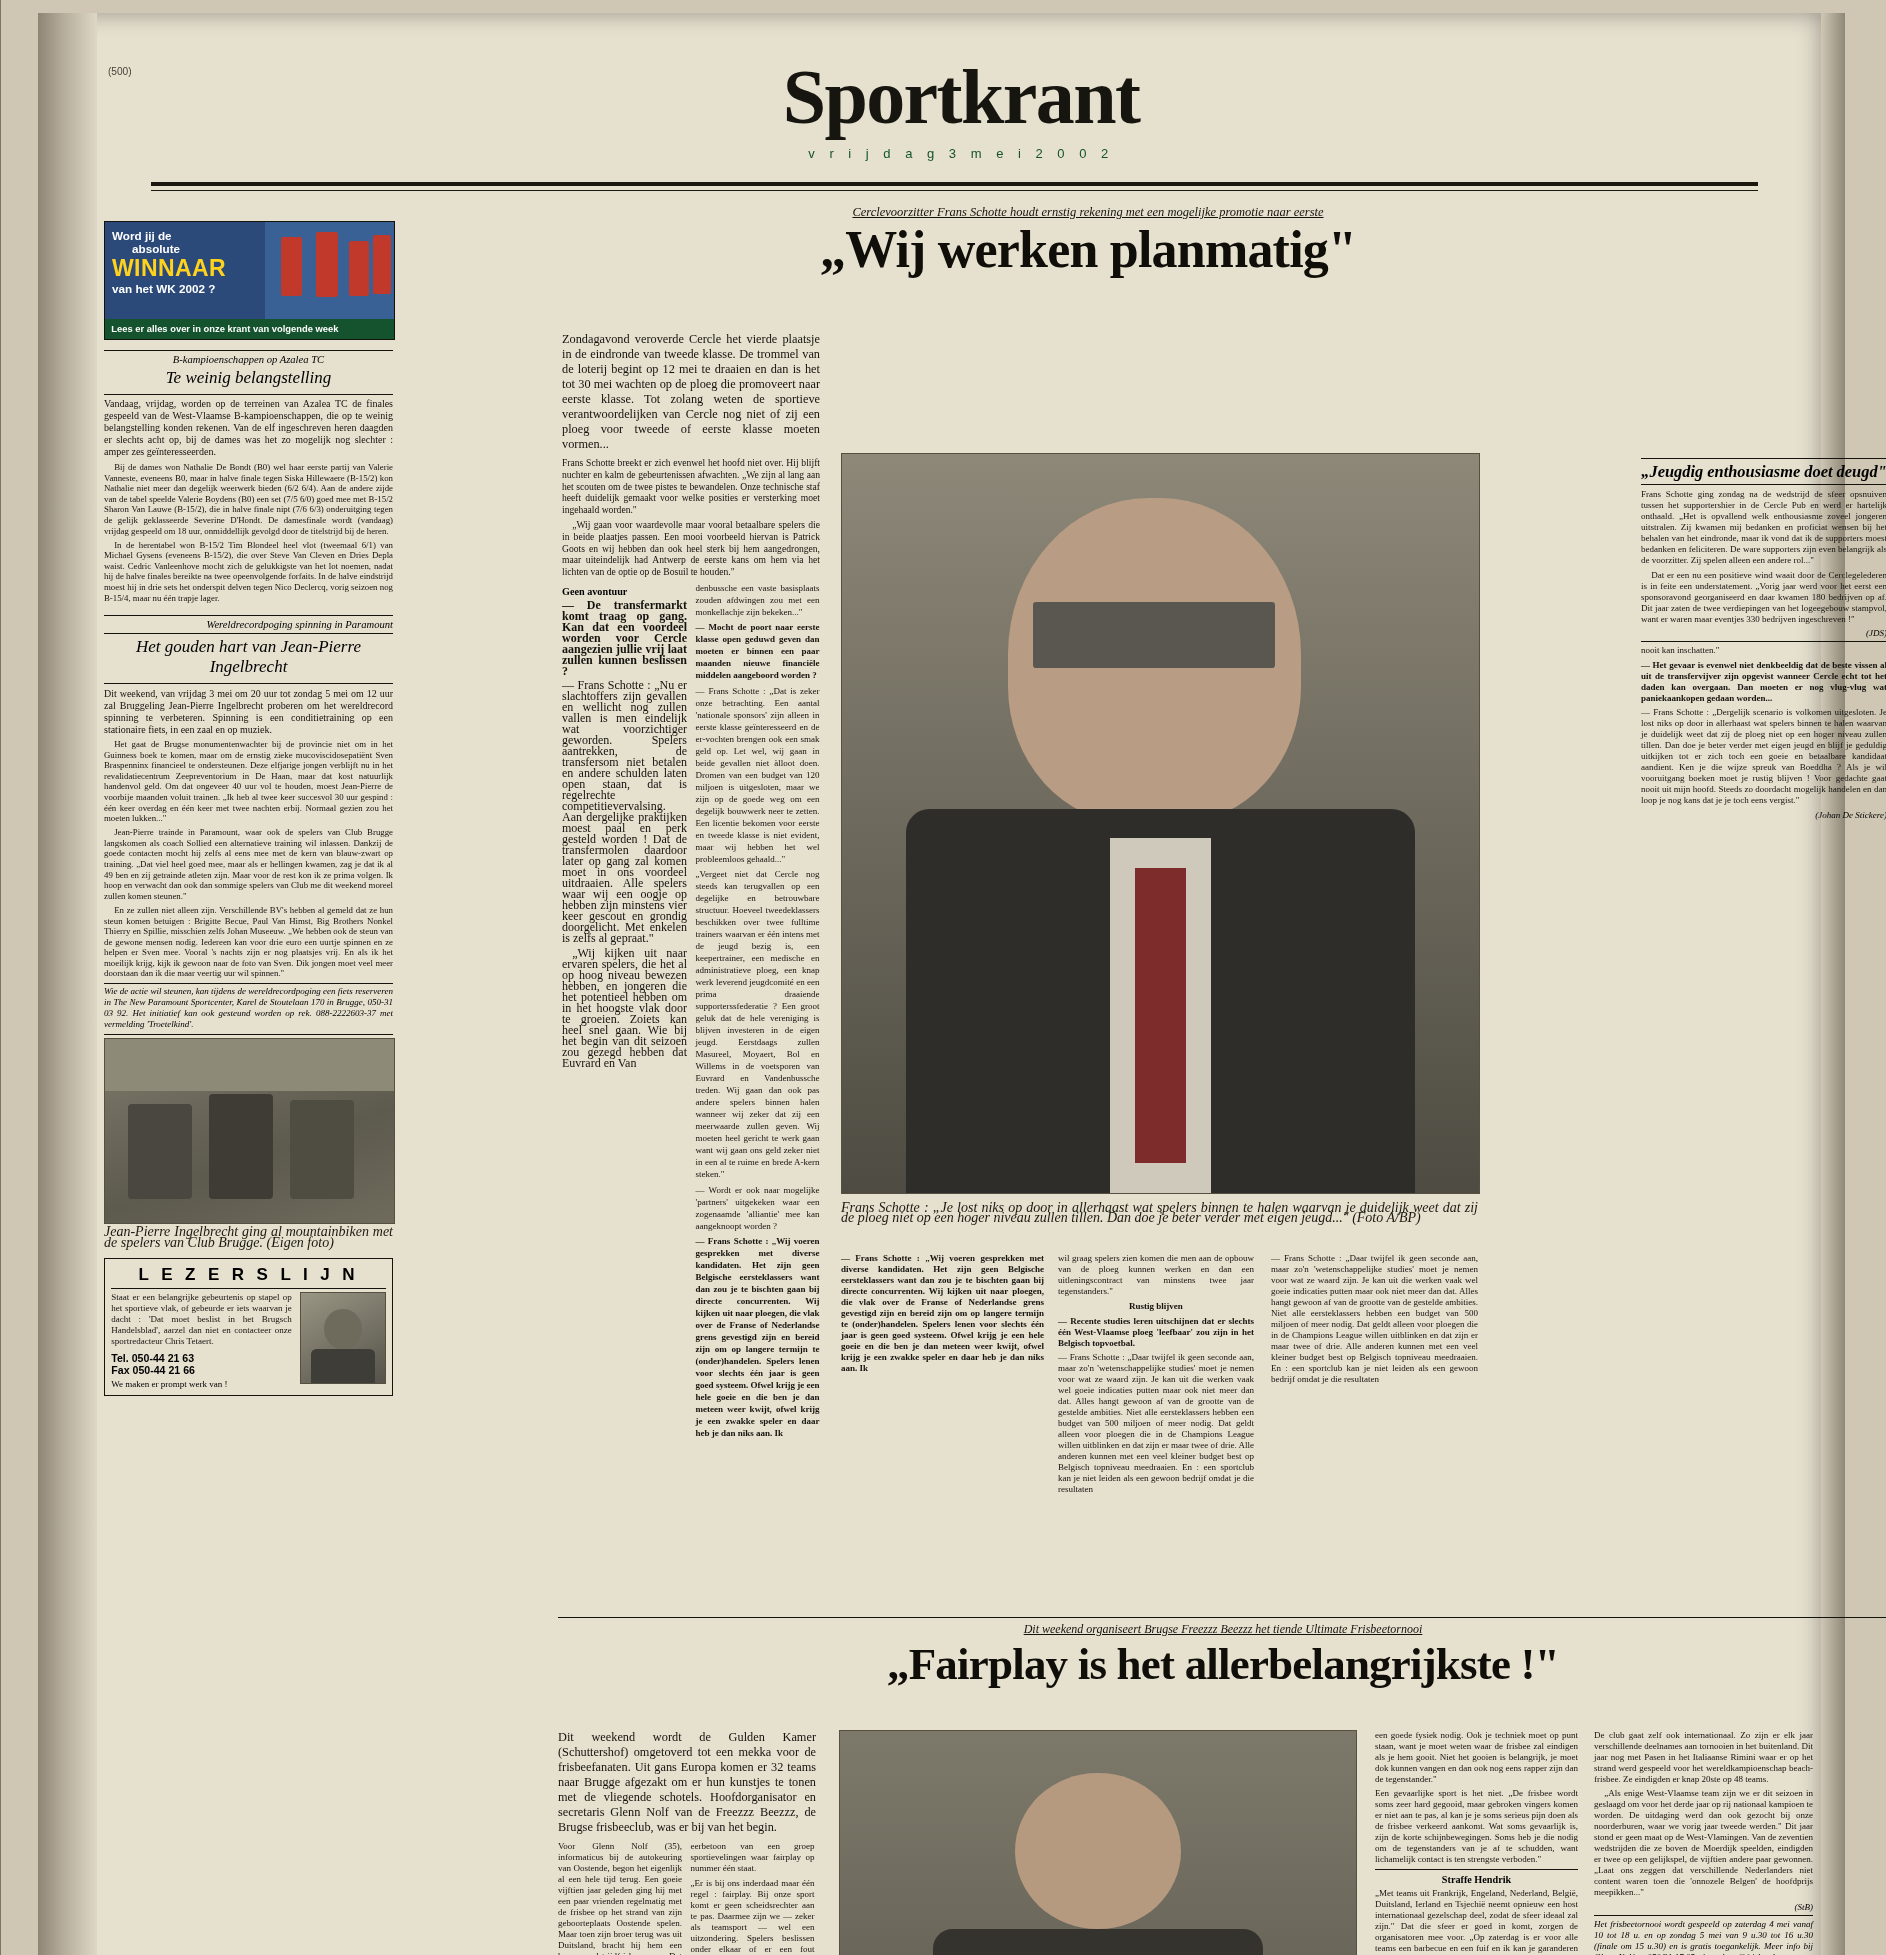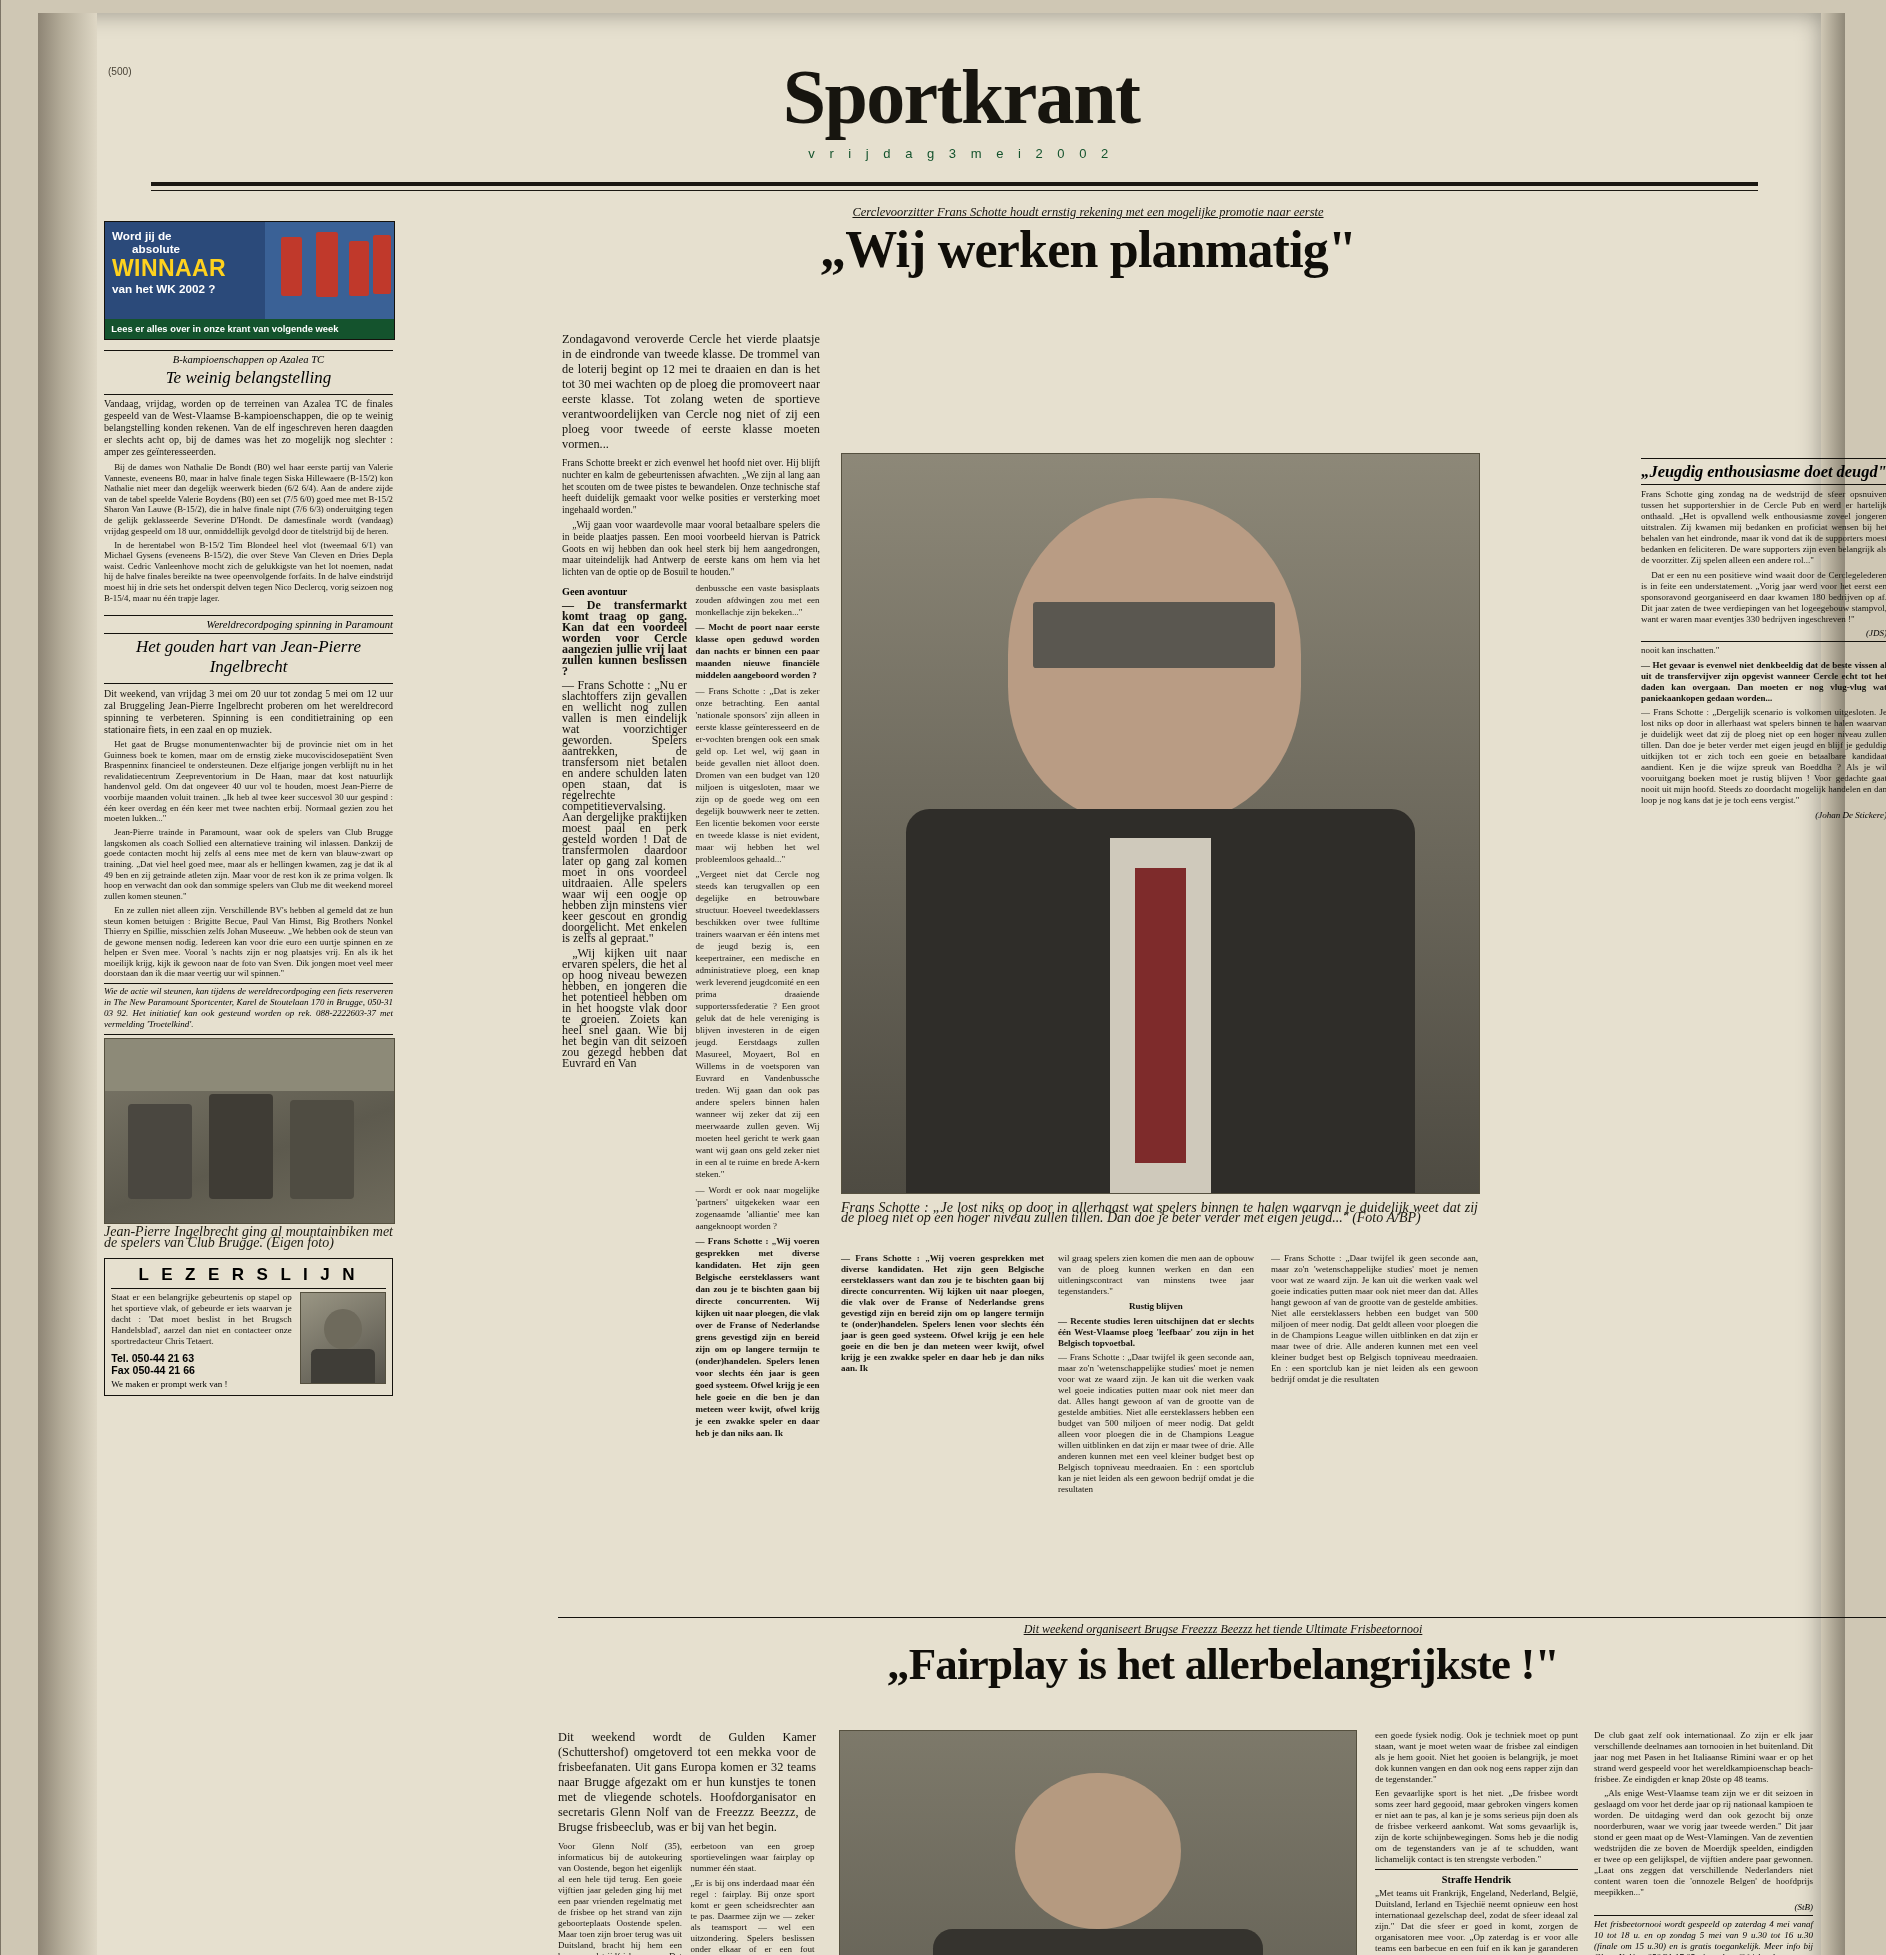--- a/index.html
+++ b/index.html
@@ -262,21 +262,21 @@
             <div class="subhead">Geen avontuur</div>
             <div class="col" style="font-size:12px;line-height:11px;">
               <p class="noind dash" style="font-weight:bold;">— De transfermarkt komt traag op gang. Kan dat een voordeel worden voor Cercle aangezien jullie vrij laat zullen kunnen beslissen ?</p>
               <p class="noind">— Frans Schotte : „Nu er slachtoffers zijn gevallen en wellicht nog zullen vallen is men eindelijk wat voorzichtiger geworden. Spelers aantrekken, de transfersom niet betalen en andere schulden laten open staan, dat is regelrechte competitievervalsing. Aan dergelijke praktijken moest paal en perk gesteld worden ! Dat de transfermolen daardoor later op gang zal komen moet in ons voordeel uitdraaien. Alle spelers waar wij een oogje op hebben zijn minstens vier keer gescout en grondig doorgelicht. Met enkelen is zelfs al gepraat."</p>
               <p>„Wij kijken uit naar ervaren spelers, die het al op hoog niveau bewezen hebben, en jongeren die het potentieel hebben om in het hoogste vlak door te groeien. Zoiets kan heel snel gaan. Wie bij het begin van dit seizoen zou gezegd hebben dat Euvrard en Van</p>
             </div>
           </div>
           <div style="width:124px;">
             <div class="col" style="font-size:9px;line-height:12px;">
               <p class="noind">denbussche een vaste basisplaats zouden afdwingen zou met een monkellachje zijn bekeken..."</p>
-              <p class="noind dash" style="font-weight:bold;">— Mocht de poort naar eerste klasse open geduwd worden dan nachts er binnen een paar maanden nieuwe financiële middelen aangeboord worden ?</p>
+              <p class="noind dash" style="font-weight:bold;">— Mocht de poort naar eerste klasse open geduwd geven dan moeten er binnen een paar maanden nieuwe financiële middelen aangeboord worden ?</p>
               <p class="noind">— Frans Schotte : „Dat is zeker onze betrachting. Een aantal 'nationale sponsors' zijn alleen in eerste klasse geïnteresseerd en de er-vochten brengen ook een smak geld op. Let wel, wij gaan in beide gevallen niet àlloot doen. Dromen van een budget van 120 miljoen is uitgesloten, maar we zijn op de goede weg om een degelijk bouwwerk neer te zetten. Een licentie bekomen voor eerste en tweede klasse is niet evident, maar wij hebben het wel probleemloos gehaald..."</p>
               <p class="noind">„Vergeet niet dat Cercle nog steeds kan terugvallen op een degelijke en betrouwbare structuur. Hoeveel tweedeklassers beschikken over twee fulltime trainers waarvan er één intens met de jeugd bezig is, een keepertrainer, een medische en administratieve ploeg, een knap werk leverend jeugdcomité en een prima draaiende supporterssfederatie ? Een groot geluk dat de hele vereniging is blijven investeren in de eigen jeugd. Eerstdaags zullen Masureel, Moyaert, Bol en Willems in de voetsporen van Euvrard en Vandenbussche treden. Wij gaan dan ook pas andere spelers binnen halen wanneer wij zeker dat zij een meerwaarde zullen geven. Wij moeten heel gericht te werk gaan want wij gaan ons geld zeker niet in een al te ruime en brede A-kern steken."</p>
               <p class="noind">— Wordt er ook naar mogelijke 'partners' uitgekeken waar een zogenaamde 'alliantie' mee kan aangeknoopt worden ?</p>
               <p class="noind dash" style="font-weight:bold;">— Frans Schotte : „Wij voeren gesprekken met diverse kandidaten. Het zijn geen Belgische eersteklassers want dan zou je te bischten gaan bij directe concurrenten. Wij kijken uit naar ploegen, die vlak over de Franse of Nederlandse grens gevestigd zijn en bereid zijn om op langere termijn te (onder)handelen. Spelers lenen voor slechts één jaar is geen goed systeem. Ofwel krijg je een hele goeie en die ben je dan meteen weer kwijt, ofwel krijg je een zwakke speler en daar heb je dan niks aan. Ik</p>
             </div>
           </div>
         </div>
       </div>
 
       <div class="photo" style="position:absolute;left:737px;top:416px;width:637px;height:739px;background:linear-gradient(180deg,#8d8878 0%,#4e4b42 100%);">

